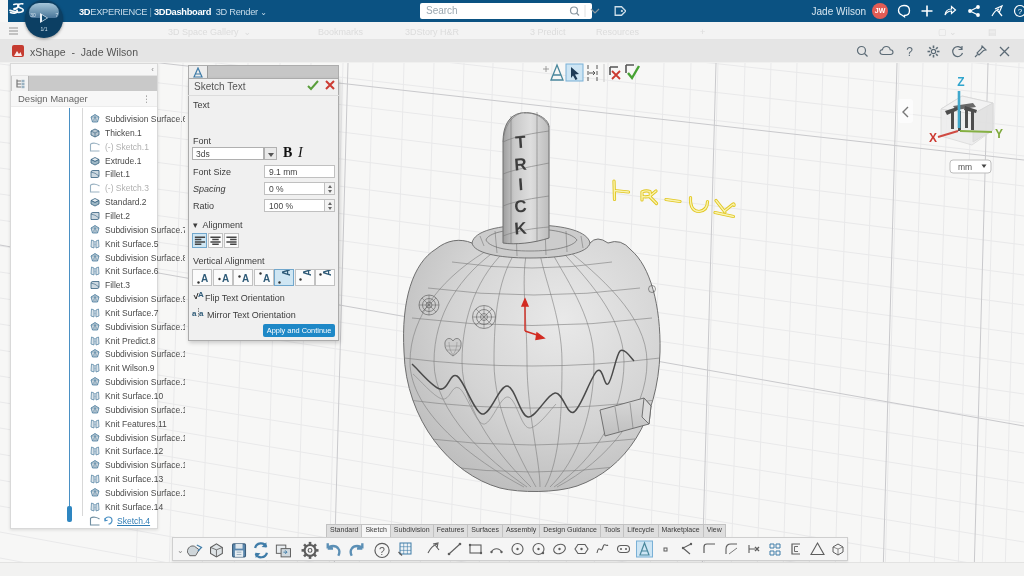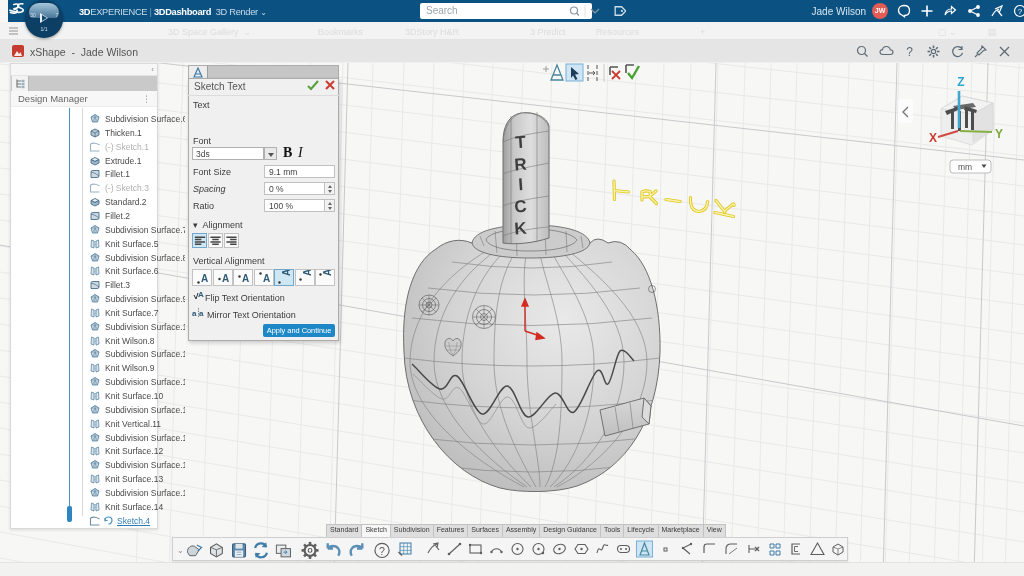--- a/index.html
+++ b/index.html
@@ -554,21 +554,21 @@
               <path d="M2 4 L10 4 M6 1.5 L6 9 M3.5 9 L6 4 L8.5 9" stroke="#4a7c9e" stroke-width="0.5" fill="none"></path>
             </svg></span>
           <span class="tlabel">Subdivision Surface.10</span>
         </div>
 <div class="trow" style="top:226.6px">
           <span class="ticon"><svg width="12" height="12" viewBox="0 0 12 12">
               <path d="M2.5 2 L5 3 L5 10 L2 9 Z" fill="#dbe4ea" stroke="#4a7c9e" stroke-width="0.7"></path>
               <path d="M9.5 2 L7 3 L7 10 L10 9 Z" fill="#dbe4ea" stroke="#4a7c9e" stroke-width="0.7"></path>
               <path d="M5.4 3.5 L6.6 3.5 M5.4 5 L6.6 5 M5.4 6.5 L6.6 6.5 M5.4 8 L6.6 8" stroke="#4a7c9e" stroke-width="0.5"></path>
             </svg></span>
-          <span class="tlabel">Knit Wilson.8</span>
+          <span class="tlabel">Knit Predict.8</span>
         </div>
 <div class="trow" style="top:240.4px">
           <span class="ticon"><svg width="12" height="12" viewBox="0 0 12 12">
               <path d="M2 4 L6 1.5 L10 4 L8.5 9 L3.5 9 Z" fill="#cfd8de" stroke="#4a7c9e" stroke-width="0.8"></path>
               <path d="M2 4 L10 4 M6 1.5 L6 9 M3.5 9 L6 4 L8.5 9" stroke="#4a7c9e" stroke-width="0.5" fill="none"></path>
             </svg></span>
           <span class="tlabel">Subdivision Surface.11</span>
         </div>
 <div class="trow" style="top:254.3px">
           <span class="ticon"><svg width="12" height="12" viewBox="0 0 12 12">
@@ -599,21 +599,21 @@
               <path d="M2 4 L10 4 M6 1.5 L6 9 M3.5 9 L6 4 L8.5 9" stroke="#4a7c9e" stroke-width="0.5" fill="none"></path>
             </svg></span>
           <span class="tlabel">Subdivision Surface.13</span>
         </div>
 <div class="trow" style="top:309.7px">
           <span class="ticon"><svg width="12" height="12" viewBox="0 0 12 12">
               <path d="M2.5 2 L5 3 L5 10 L2 9 Z" fill="#dbe4ea" stroke="#4a7c9e" stroke-width="0.7"></path>
               <path d="M9.5 2 L7 3 L7 10 L10 9 Z" fill="#dbe4ea" stroke="#4a7c9e" stroke-width="0.7"></path>
               <path d="M5.4 3.5 L6.6 3.5 M5.4 5 L6.6 5 M5.4 6.5 L6.6 6.5 M5.4 8 L6.6 8" stroke="#4a7c9e" stroke-width="0.5"></path>
             </svg></span>
-          <span class="tlabel">Knit Vertical.11</span>
+          <span class="tlabel">Knit Features.11</span>
         </div>
 <div class="trow" style="top:323.6px">
           <span class="ticon"><svg width="12" height="12" viewBox="0 0 12 12">
               <path d="M2 4 L6 1.5 L10 4 L8.5 9 L3.5 9 Z" fill="#cfd8de" stroke="#4a7c9e" stroke-width="0.8"></path>
               <path d="M2 4 L10 4 M6 1.5 L6 9 M3.5 9 L6 4 L8.5 9" stroke="#4a7c9e" stroke-width="0.5" fill="none"></path>
             </svg></span>
           <span class="tlabel">Subdivision Surface.14</span>
         </div>
 <div class="trow" style="top:337.4px">
           <span class="ticon"><svg width="12" height="12" viewBox="0 0 12 12">

